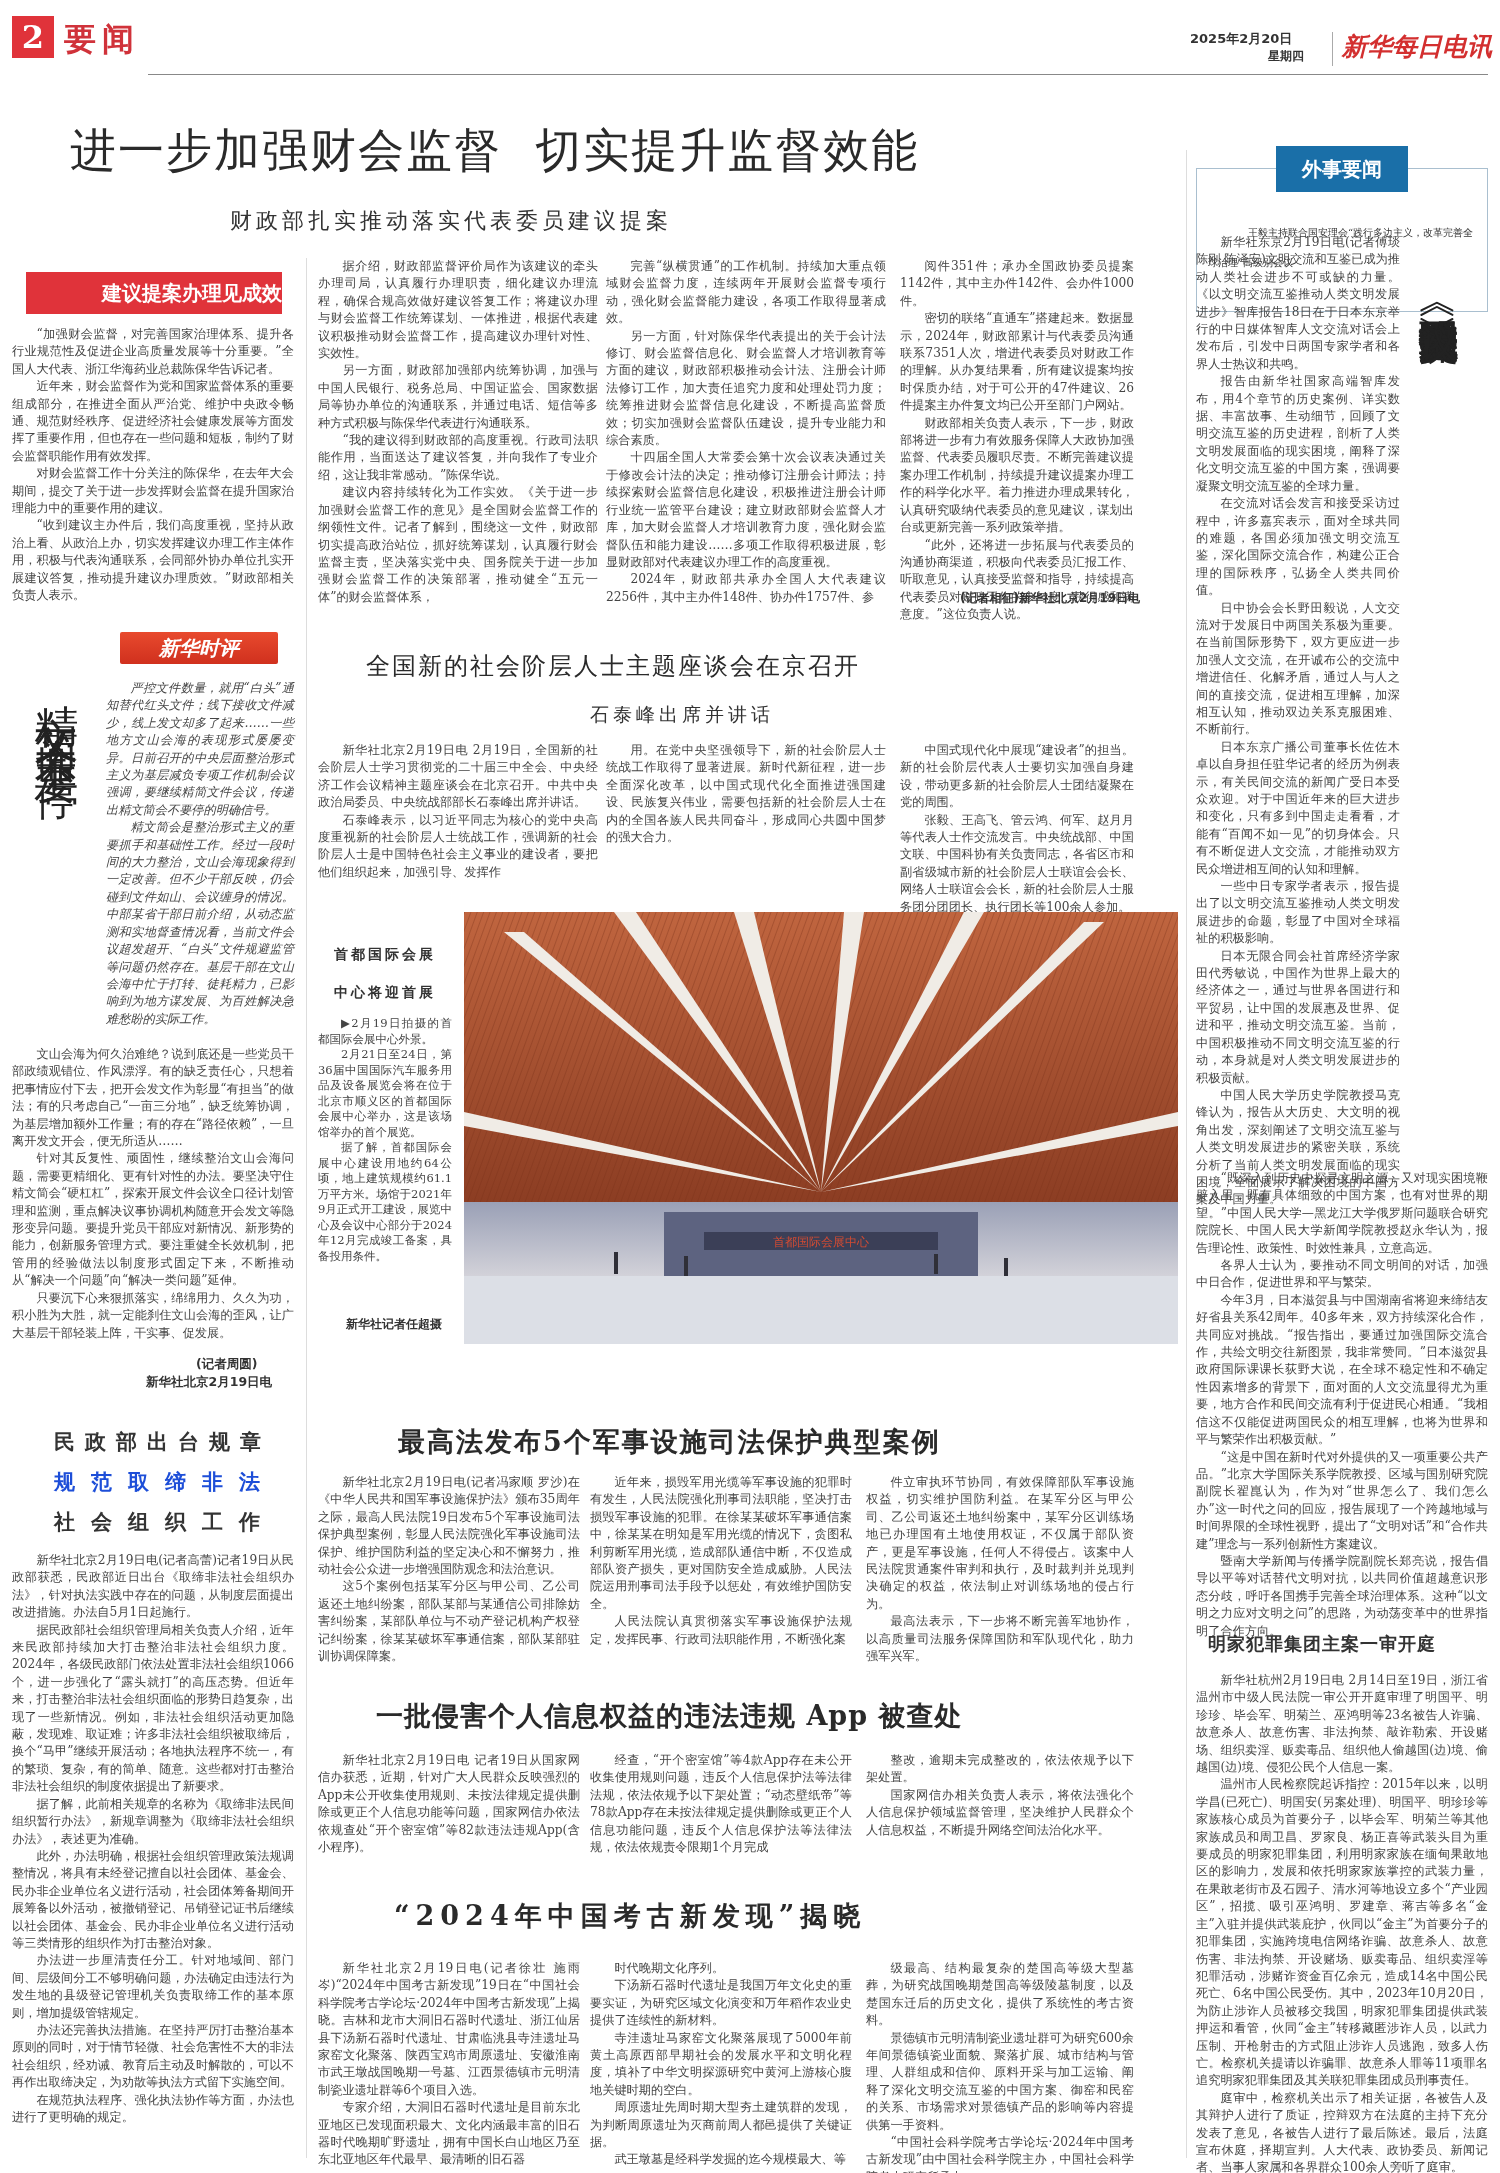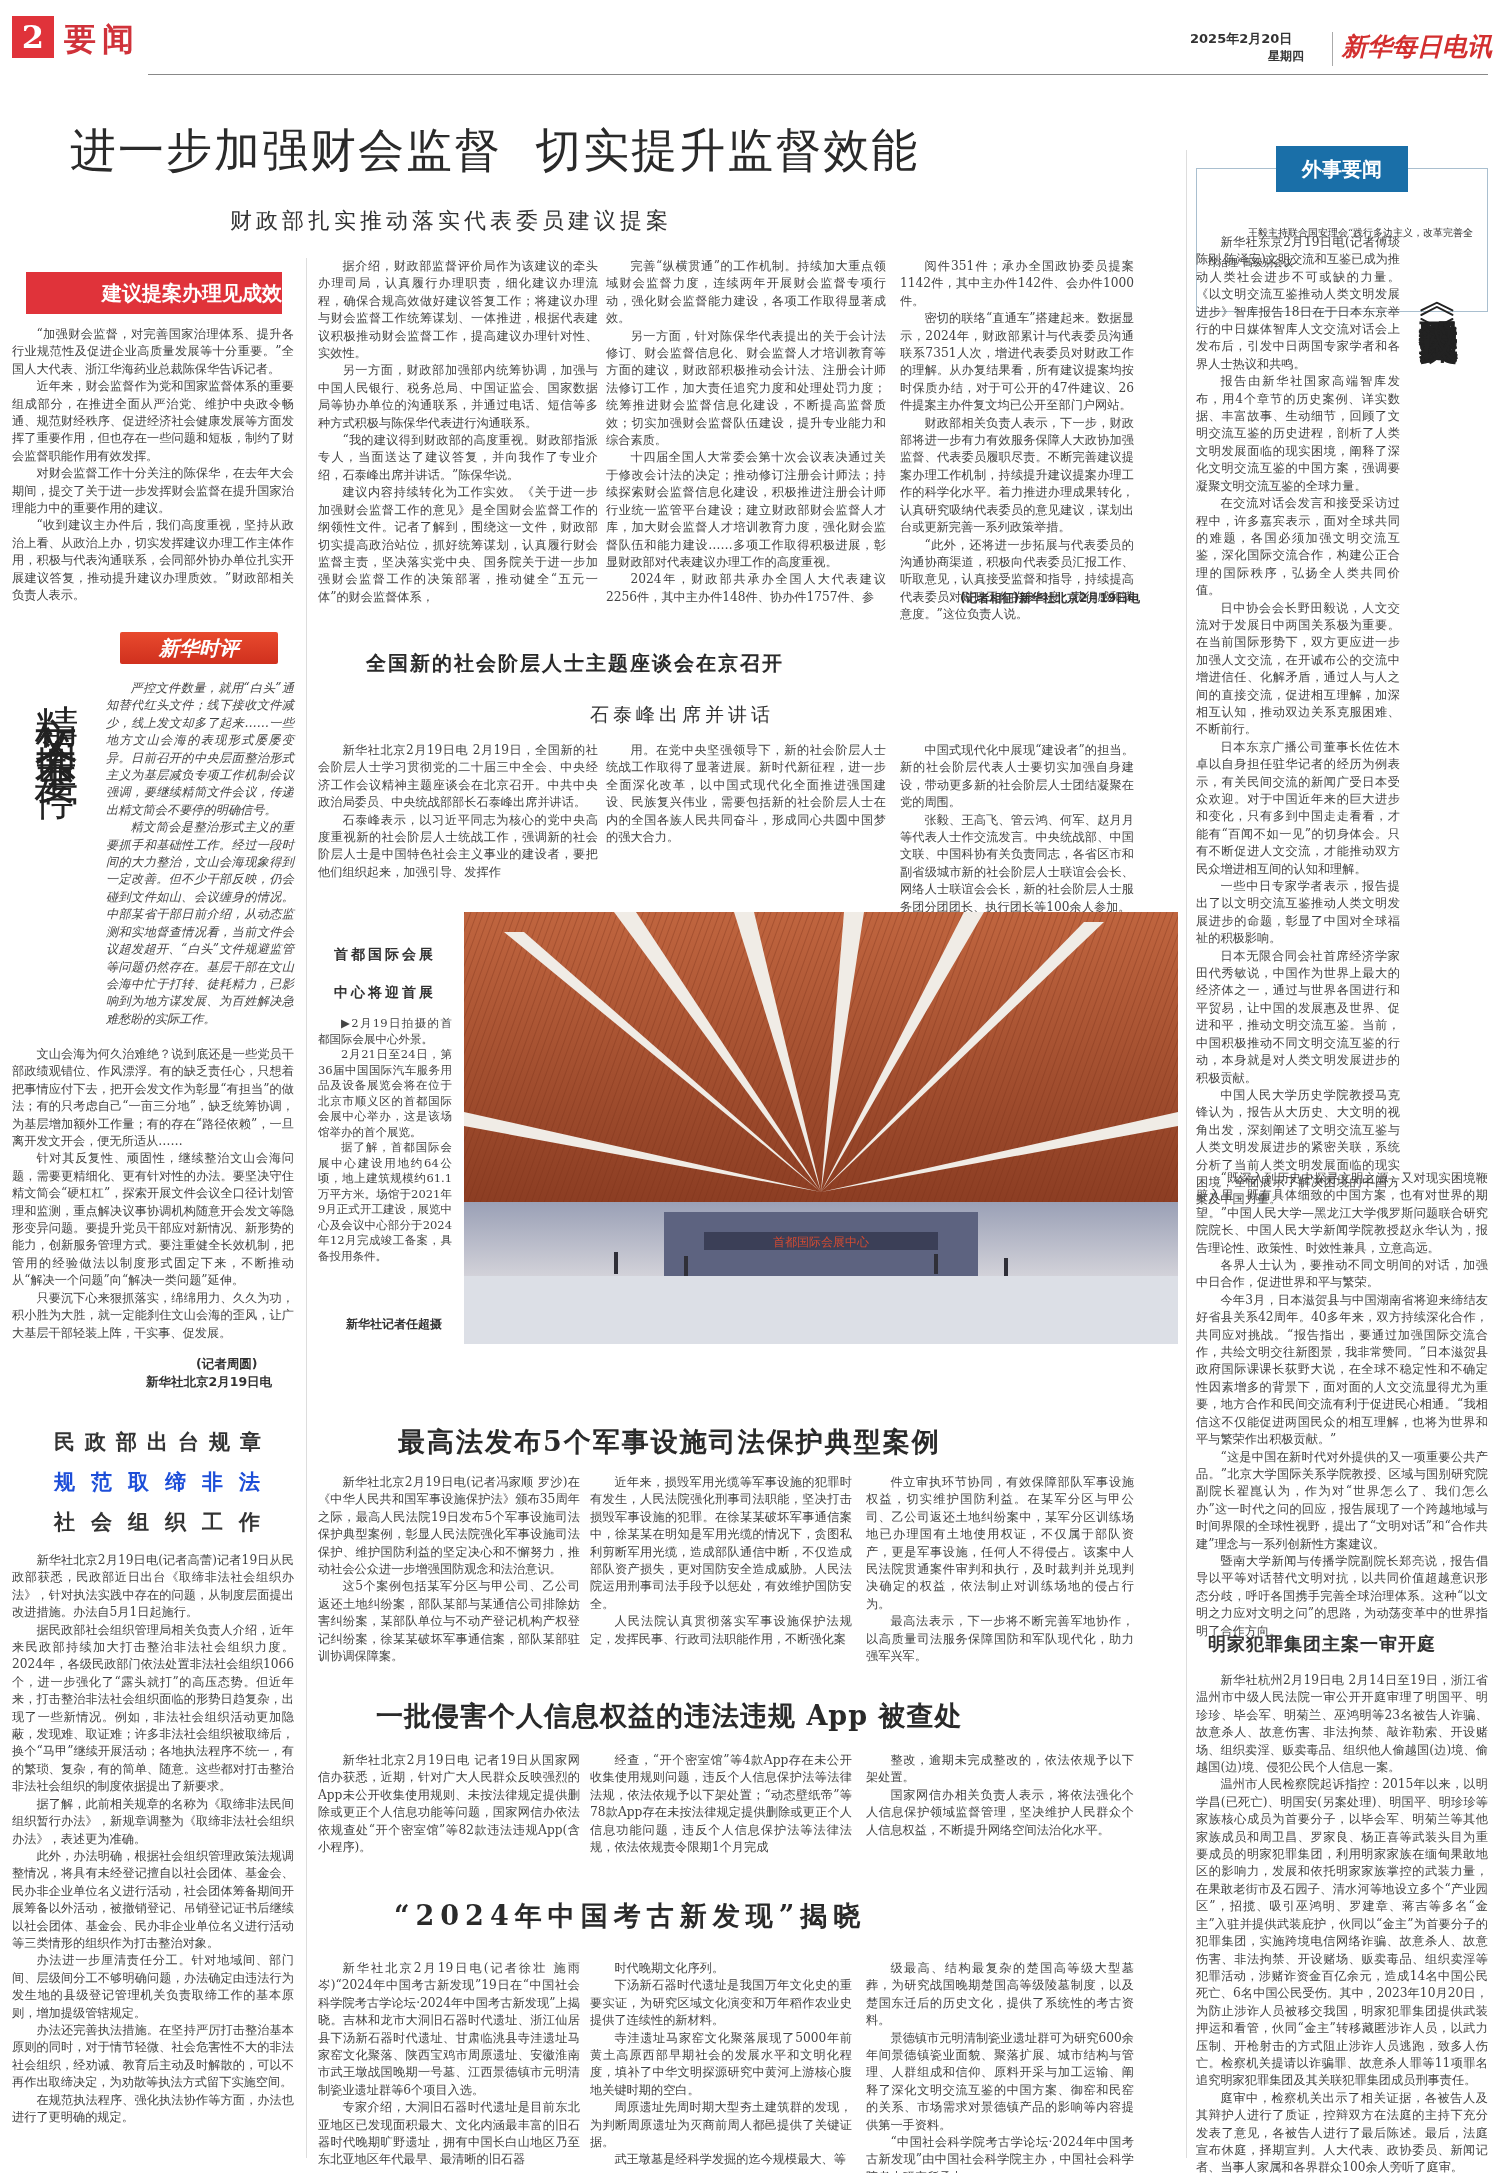--- a/index.html
+++ b/index.html
@@ -32,21 +32,21 @@
 
 <div class="abs col" style="left:12px;top:326px;width:282px">
   <p>“加强财会监督，对完善国家治理体系、提升各行业规范性及促进企业高质量发展等十分重要。”全国人大代表、浙江华海药业总裁陈保华告诉记者。</p>
     <p>近年来，财会监督作为党和国家监督体系的重要组成部分，在推进全面从严治党、维护中央政令畅通、规范财经秩序、促进经济社会健康发展等方面发挥了重要作用，但也存在一些问题和短板，制约了财会监督职能作用有效发挥。</p>
     <p>对财会监督工作十分关注的陈保华，在去年大会期间，提交了关于进一步发挥财会监督在提升国家治理能力中的重要作用的建议。</p>
     <p>“收到建议主办件后，我们高度重视，坚持从政治上看、从政治上办，切实发挥建议办理工作主体作用，积极与代表沟通联系，会同部外协办单位扎实开展建议答复，推动提升建议办理质效。”财政部相关负责人表示。</p>
 </div>
 <div class="abs col" style="left:318px;top:258px;width:280px">
   <p>据介绍，财政部监督评价局作为该建议的牵头办理司局，认真履行办理职责，细化建议办理流程，确保合规高效做好建议答复工作；将建议办理与财会监督工作统筹谋划、一体推进，根据代表建议积极推动财会监督工作，提高建议办理针对性、实效性。</p>
     <p>另一方面，财政部加强部内统筹协调，加强与中国人民银行、税务总局、中国证监会、国家数据局等协办单位的沟通联系，并通过电话、短信等多种方式积极与陈保华代表进行沟通联系。</p>
-    <p>“我的建议得到财政部的高度重视。财政部指派专人，当面送达了建议答复，并向我作了专业介绍，石泰峰出席并讲话。”陈保华说。</p>
+    <p>“我的建议得到财政部的高度重视。行政司法职能作用，当面送达了建议答复，并向我作了专业介绍，这让我非常感动。”陈保华说。</p>
     <p>建议内容持续转化为工作实效。《关于进一步加强财会监督工作的意见》是全国财会监督工作的纲领性文件。记者了解到，围绕这一文件，财政部切实提高政治站位，抓好统筹谋划，认真履行财会监督主责，坚决落实党中央、国务院关于进一步加强财会监督工作的决策部署，推动健全“五元一体”的财会监督体系，</p>
 </div>
 <div class="abs col" style="left:606px;top:258px;width:280px">
   <p>完善“纵横贯通”的工作机制。持续加大重点领域财会监督力度，连续两年开展财会监督专项行动，强化财会监督能力建设，各项工作取得显著成效。</p>
     <p>另一方面，针对陈保华代表提出的关于会计法修订、财会监督信息化、财会监督人才培训教育等方面的建议，财政部积极推动会计法、注册会计师法修订工作，加大责任追究力度和处理处罚力度；统筹推进财会监督信息化建设，不断提高监督质效；切实加强财会监督队伍建设，提升专业能力和综合素质。</p>
     <p>十四届全国人大常委会第十次会议表决通过关于修改会计法的决定；推动修订注册会计师法；持续探索财会监督信息化建设，积极推进注册会计师行业统一监管平台建设；建立财政部财会监督人才库，加大财会监督人才培训教育力度，强化财会监督队伍和能力建设……多项工作取得积极进展，彰显财政部对代表建议办理工作的高度重视。</p>
     <p>2024年，财政部共承办全国人大代表建议2256件，其中主办件148件、协办件1757件、参</p>
 </div>
 <div class="abs col" style="left:900px;top:258px;width:234px">
   <p>阅件351件；承办全国政协委员提案1142件，其中主办件142件、会办件1000件。</p>
@@ -82,21 +82,21 @@
     <p>精文简会是整治形式主义的重要抓手和基础性工作。经过一段时间的大力整治，文山会海现象得到一定改善。但不少干部反映，仍会碰到文件如山、会议缠身的情况。中部某省干部日前介绍，从动态监测和实地督查情况看，当前文件会议超发超开、“白头”文件规避监管等问题仍然存在。基层干部在文山会海中忙于打转、徒耗精力，已影响到为地方谋发展、为百姓解决急难愁盼的实际工作。</p>
 </div>
 <div class="abs col" style="left:12px;top:1046px;width:282px">
   <p>文山会海为何久治难绝？说到底还是一些党员干部政绩观错位、作风漂浮。有的缺乏责任心，只想着把事情应付下去，把开会发文作为彰显“有担当”的做法；有的只考虑自己“一亩三分地”，缺乏统筹协调，为基层增加额外工作量；有的存在“路径依赖”，一旦离开发文开会，便无所适从……</p>
     <p>针对其反复性、顽固性，继续整治文山会海问题，需要更精细化、更有针对性的办法。要坚决守住精文简会“硬杠杠”，探索开展文件会议全口径计划管理和监测，重点解决议事协调机构随意开会发文等隐形变异问题。要提升党员干部应对新情况、新形势的能力，创新服务管理方式。要注重健全长效机制，把管用的经验做法以制度形式固定下来，不断推动从“解决一个问题”向“解决一类问题”延伸。</p>
     <p>只要沉下心来狠抓落实，绵绵用力、久久为功，积小胜为大胜，就一定能刹住文山会海的歪风，让广大基层干部轻装上阵，干实事、促发展。</p>
 </div>
 <div class="abs sans" style="left:196px;top:1356px;font-size:12.5px;font-weight:bold;color:#333">(记者周圆)</div>
 <div class="abs sans" style="left:146px;top:1374px;font-size:12.5px;font-weight:bold;color:#333">新华社北京2月19日电</div>
 
-<div class="abs" style="left:366px;top:650px;font-size:20px;font-weight:bold;color:#2a2a2a;letter-spacing:2px">全国新的社会阶层人士主题座谈会在京召开</div>
+<div class="abs" style="left:366px;top:650px;font-size:24px;font-weight:normal;color:#2a2a2a;letter-spacing:2px">全国新的社会阶层人士主题座谈会在京召开</div>
 <div class="abs sans" style="left:590px;top:702px;font-size:19px;color:#333;letter-spacing:4px">石泰峰出席并讲话</div>
 <div class="abs col" style="left:318px;top:742px;width:280px">
     <p>新华社北京2月19日电 2月19日，全国新的社会阶层人士学习贯彻党的二十届三中全会、中央经济工作会议精神主题座谈会在北京召开。中共中央政治局委员、中央统战部部长石泰峰出席并讲话。</p>
     <p>石泰峰表示，以习近平同志为核心的党中央高度重视新的社会阶层人士统战工作，强调新的社会阶层人士是中国特色社会主义事业的建设者，要把他们组织起来，加强引导、发挥作</p>
   </div>
 <div class="abs col" style="left:606px;top:742px;width:280px">
     <p>用。在党中央坚强领导下，新的社会阶层人士统战工作取得了显著进展。新时代新征程，进一步全面深化改革，以中国式现代化全面推进强国建设、民族复兴伟业，需要包括新的社会阶层人士在内的全国各族人民共同奋斗，形成同心共圆中国梦的强大合力。</p>
   </div>
 <div class="abs col" style="left:900px;top:742px;width:234px">
     <p>中国式现代化中展现“建设者”的担当。新的社会阶层代表人士要切实加强自身建设，带动更多新的社会阶层人士团结凝聚在党的周围。</p>

